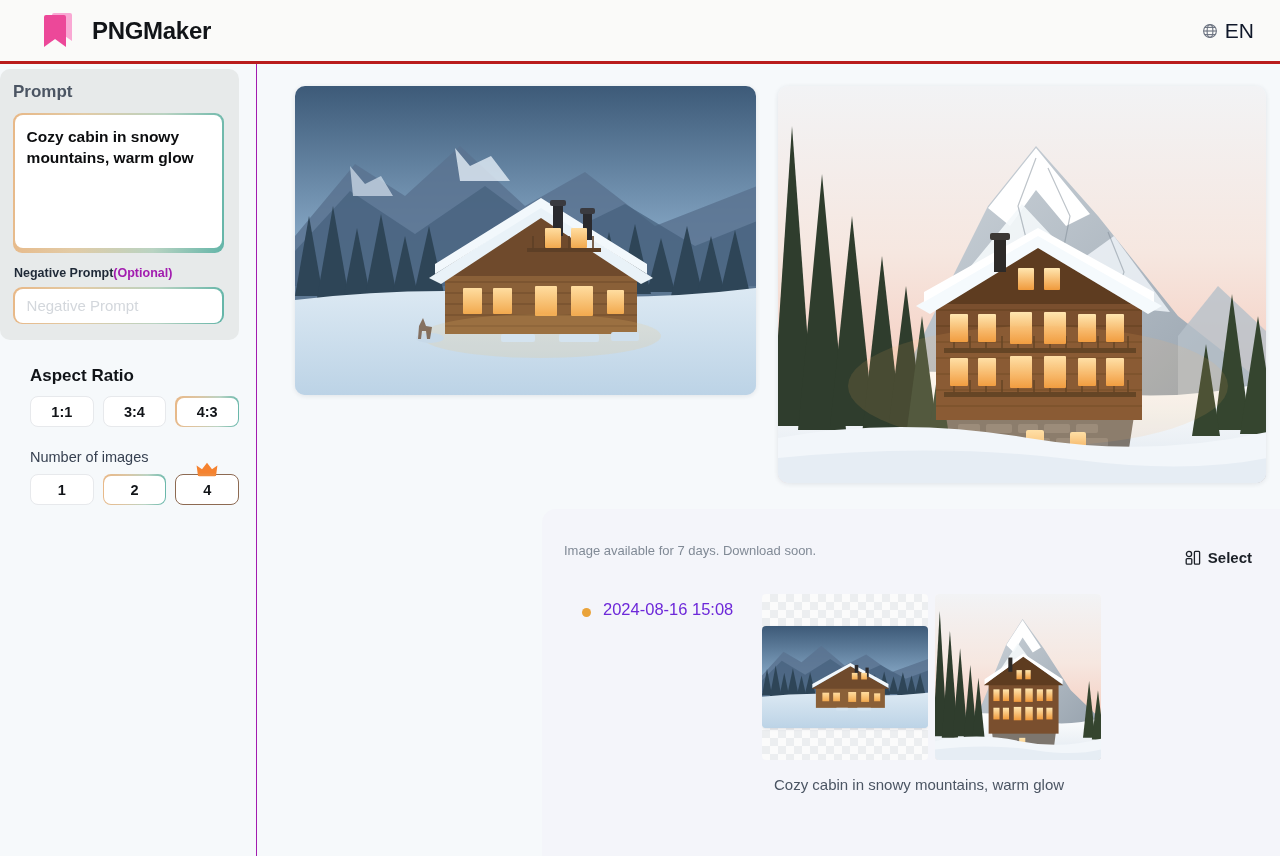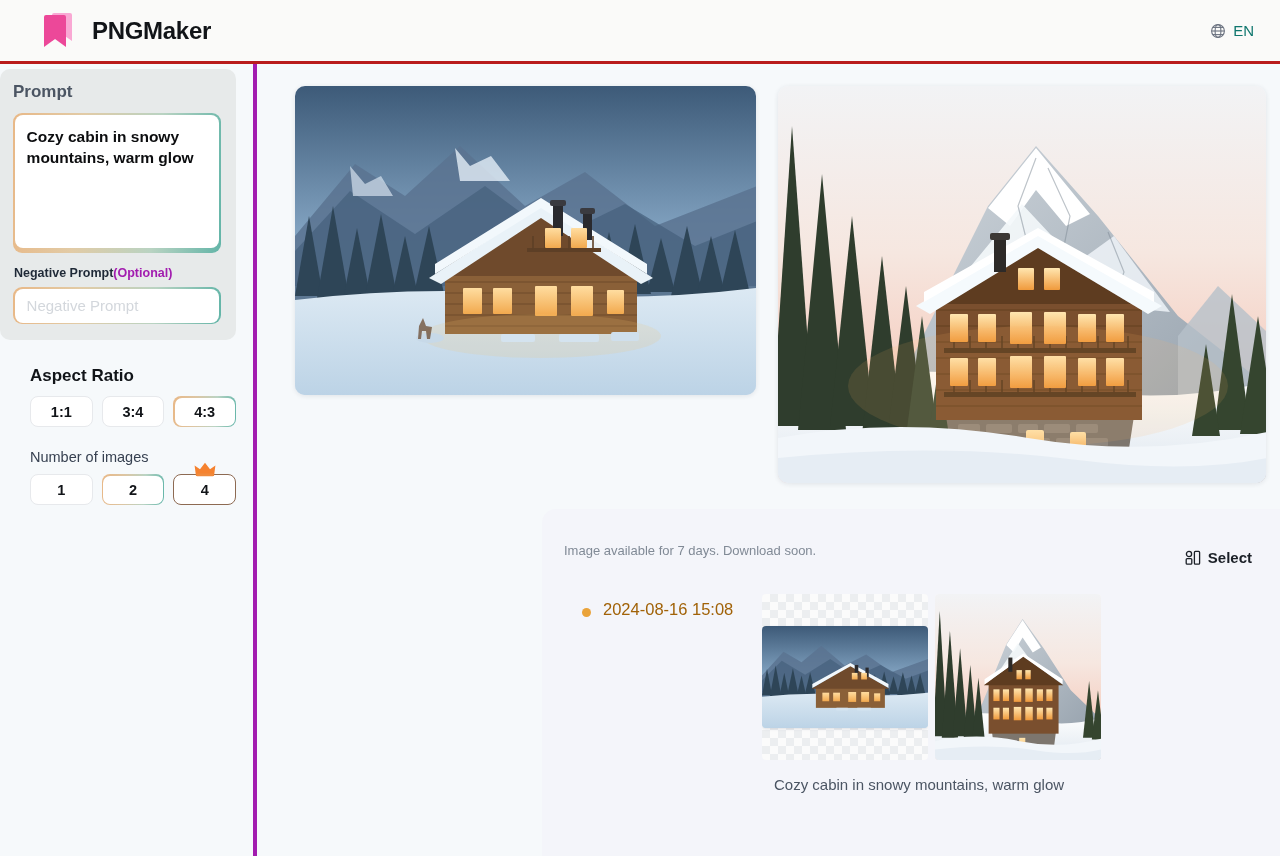--- a/index.html
+++ b/index.html
@@ -24,30 +24,30 @@
   }
   .brand { display: flex; align-items: center; gap: 14px; }
   .logo-wrap { width: 40px; height: 44px; position: relative; }
   .brand-name {
     font-size: 24px;
     font-weight: bold;
     color: #111418;
     letter-spacing: -0.3px;
   }
   .header-right { margin-left: auto; display: flex; align-items: center; gap: 7px; }
-  .lang-label { font-size: 15px; color: #0f766e; }
+  .lang-label { font-size: 21px; color: #0f172a; }
 
   
   .body-wrap { display: flex; height: 792px; }
 
   .sidebar {
     width: 257px;
     min-width: 257px;
     background: #f6f9fb;
-    border-right: 4px solid #a21caf;
+    border-right: 1px solid #a21caf;
     padding-bottom: 10px;
   }
 
   
   .prompt-card {
     margin: 5px 17px 0 0;
     background: #e7eaea;
     border-radius: 10px;
     padding: 13px 15px 16px 13px;
   }
@@ -215,21 +215,21 @@
     padding-top: 6px;
     padding-left: 18px;
   }
   .dot {
     width: 9px; height: 9px;
     border-radius: 50%;
     background: #eaa33a;
     margin-top: 8px;
     flex: none;
   }
-  .batch-time { font-size: 16.5px; color: #a16207; }
+  .batch-time { font-size: 16.5px; color: #6d28d9; }
 
   .thumbs { display: flex; gap: 7px; }
   .thumb {
     position: relative;
     background-color: #fbfbfb;
     background-image:
       linear-gradient(45deg, #eceef0 25%, transparent 25%, transparent 75%, #eceef0 75%),
       linear-gradient(45deg, #eceef0 25%, transparent 25%, transparent 75%, #eceef0 75%);
     background-size: 16px 16px;
     background-position: 0 0, 8px 8px;

